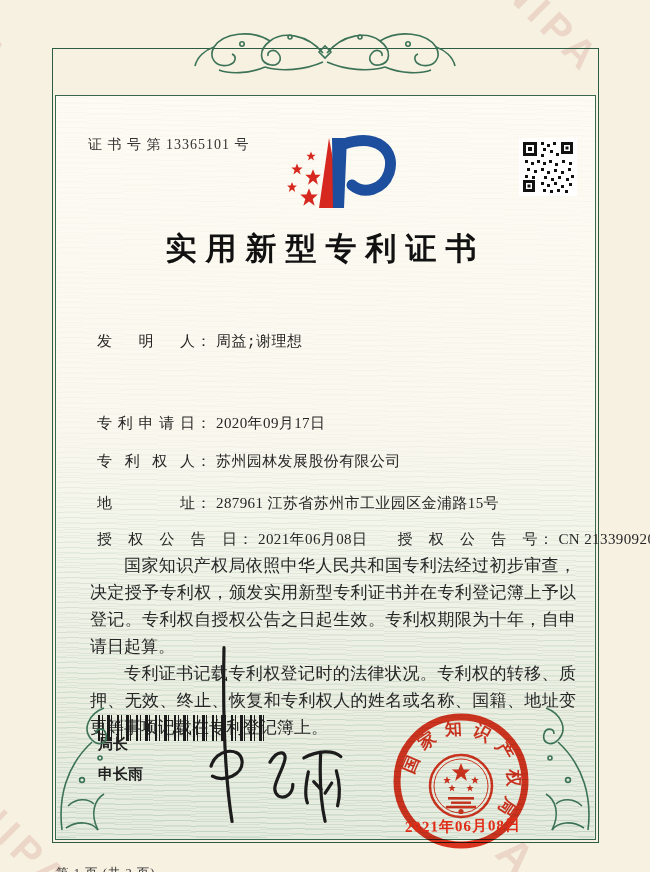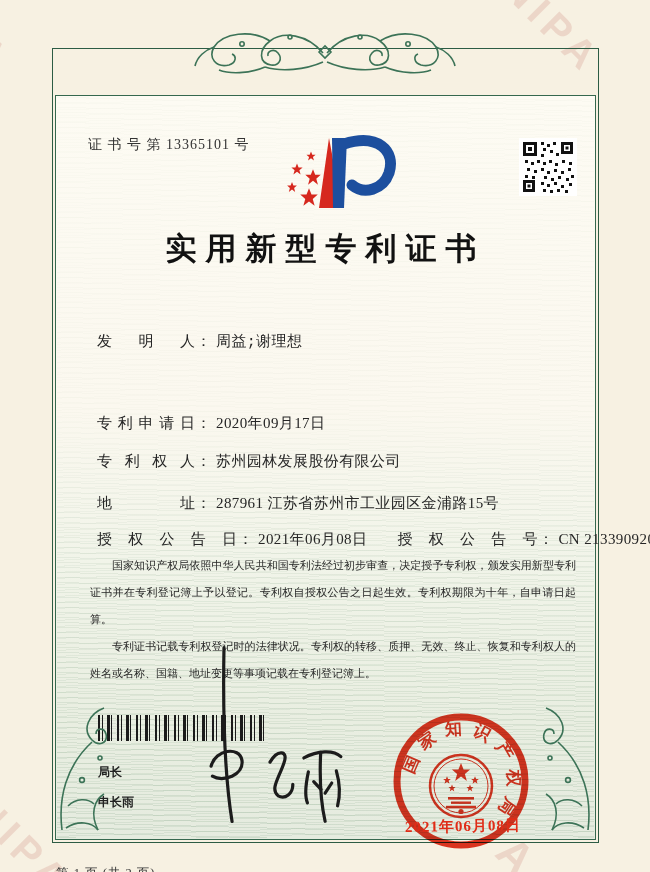--- a/index.html
+++ b/index.html
@@ -24,27 +24,27 @@
   .content{position:absolute;inset:0;}
   .cert-no{position:absolute;left:32px;top:40px;font-size:14px;letter-spacing:1px;color:#333;}
   .title{position:absolute;left:0;top:132px;width:100%;text-align:center;
          font-size:31px;font-weight:bold;letter-spacing:9px;color:#111;}
   .frow{position:absolute;left:41px;font-size:15px;white-space:nowrap;}
   .flabel{display:inline-block;width:98px;text-align:justify;text-align-last:justify;vertical-align:bottom;}
   .fcolon{margin-left:1px;}
   .fval{margin-left:5px;letter-spacing:.4px;}
   .glabel{display:inline-block;width:140px;text-align:justify;text-align-last:justify;vertical-align:bottom;}
   .g2{margin-left:30px;}
-  .paras{position:absolute;left:34px;top:456px;width:486px;font-size:11px;line-height:27px;text-align:justify;}
+  .paras{position:absolute;left:34px;top:456px;width:486px;font-size:17px;line-height:27px;text-align:justify;}
   .paras p{margin:0;text-indent:2em;}
   .barcode{position:absolute;left:42px;top:619px;width:168px;height:26px;
       background:repeating-linear-gradient(90deg,#1b1b1b 0 2px,transparent 2px 4px,#1b1b1b 4px 5px,
       transparent 5px 9px,#1b1b1b 9px 12px,transparent 12px 13px,#1b1b1b 13px 14px,transparent 14px 19px);}
-  .signer{position:absolute;left:42px;top:662px;font-family:Liberation Mono, monospace;
-      font-weight:bold;font-size:12px;line-height:30px;color:#222;}
+  .signer{position:absolute;left:42px;top:633px;font-family:Liberation Serif, serif;
+      font-weight:bold;font-size:15px;line-height:30px;color:#222;}
   .sig-svg{position:absolute;left:138px;top:546px;}
   .seal-svg{position:absolute;left:334px;top:614px;opacity:.95;mix-blend-mode:multiply;}
   .seal-date{position:absolute;left:342px;top:721px;width:130px;text-align:center;
       color:#e02c17;font-weight:bold;font-size:15px;letter-spacing:1px;transform:rotate(-1deg);}
   .footer{position:absolute;left:0;top:769px;width:100%;font-size:12.5px;letter-spacing:1px;color:#333;}
   .bottom-line{position:absolute;left:42px;right:42px;top:788px;height:3px;background:#2f6449;}
   .top-orn{position:absolute;left:185px;top:26px;}
   .corner-orn{position:absolute;top:702px;}
   .corner-left{left:54px;}
   .corner-right{left:542px;transform:scaleX(-1);}

